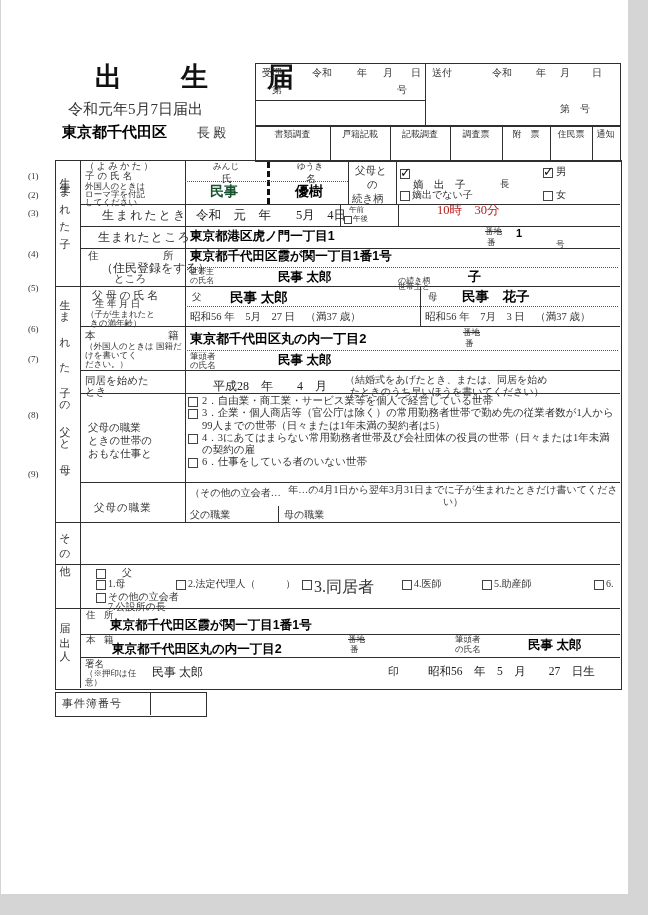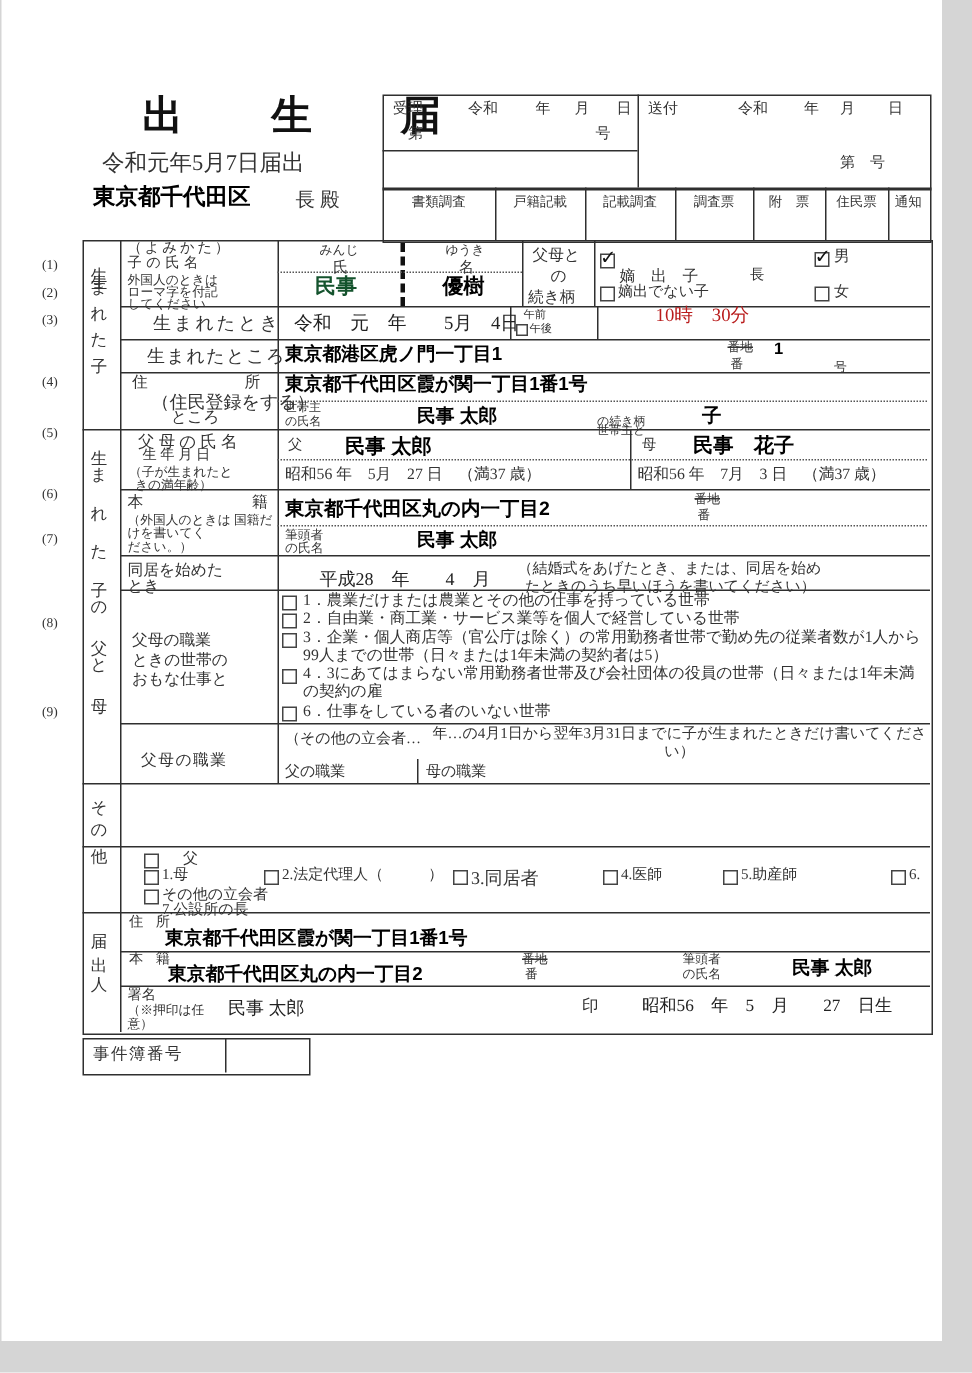--- a/index.html
+++ b/index.html
@@ -188,24 +188,20 @@
 <div class="t" style="left:213px;top:380px;font-size:12px;color:#222;">平成28　年　　4　月</div>
 <div class="t lbl" style="left:345px;top:375px;font-size:10px;">（結婚式をあげたとき、または、同居を始め</div>
 <div class="t lbl" style="left:350px;top:387px;font-size:10px;">たときのうち早いほうを書いてください）</div>
 
 <div class="t lbl" style="left:88px;top:423px;font-size:10.5px;">父母の職業</div>
 <div class="t lbl" style="left:88px;top:436px;font-size:10.5px;">ときの世帯の</div>
 <div class="t lbl" style="left:88px;top:449px;font-size:10.5px;">おもな仕事と</div>
 <div class="jobs">
   <div class="job">
       <span class="jcb"></span>
-      <span>1．農業だけまたは農業とその他の仕事を持っている世帯</span>
-    </div>
-  <div class="job">
-      <span class="jcb"></span>
       <span>2．自由業・商工業・サービス業等を個人で経営している世帯</span>
     </div>
   <div class="job">
       <span class="jcb"></span>
       <span style="white-space:normal;">3．企業・個人商店等（官公庁は除く）の常用勤務者世帯で勤め先の従業者数が1人から99人までの世帯（日々または1年未満の契約者は5）</span>
     </div>
   <div class="job">
       <span class="jcb"></span>
       <span style="white-space:normal;">4．3にあてはまらない常用勤務者世帯及び会社団体の役員の世帯（日々または1年未満の契約の雇</span>
     </div>
@@ -221,21 +217,21 @@
 <div class="t lbl" style="left:190px;top:510px;font-size:10px;">父の職業</div>
 <div class="t lbl" style="left:284px;top:510px;font-size:10px;">母の職業</div>
 
 <span class="cb" style="left:96px;top:569px;"></span>
 <div class="t lbl" style="left:122px;top:568px;font-size:10px;">父</div>
 <span class="cb" style="left:96px;top:580px;"></span>
 <div class="t lbl" style="left:108px;top:579px;font-size:10px;">1.母</div>
 <span class="cb" style="left:176px;top:580px;"></span>
 <div class="t lbl" style="left:188px;top:579px;font-size:10px;">2.法定代理人（　　　）</div>
 <span class="cb" style="left:302px;top:580px;"></span>
-<div class="t lbl" style="left:314px;top:579px;font-size:12px;">3.同居者</div>
+<div class="t lbl" style="left:314px;top:579px;font-size:16px;">3.同居者</div>
 <span class="cb" style="left:402px;top:580px;"></span>
 <div class="t lbl" style="left:414px;top:579px;font-size:10px;">4.医師</div>
 <span class="cb" style="left:482px;top:580px;"></span>
 <div class="t lbl" style="left:494px;top:579px;font-size:10px;">5.助産師</div>
 <span class="cb" style="left:594px;top:580px;"></span>
 <div class="t lbl" style="left:606px;top:579px;font-size:10px;">6.</div>
 <span class="cb" style="left:96px;top:593px;"></span>
 <div class="t lbl" style="left:108px;top:592px;font-size:10px;">その他の立会者</div>
 <div class="t lbl" style="left:108px;top:602px;font-size:10px;">7.公設所の長</div>
 

